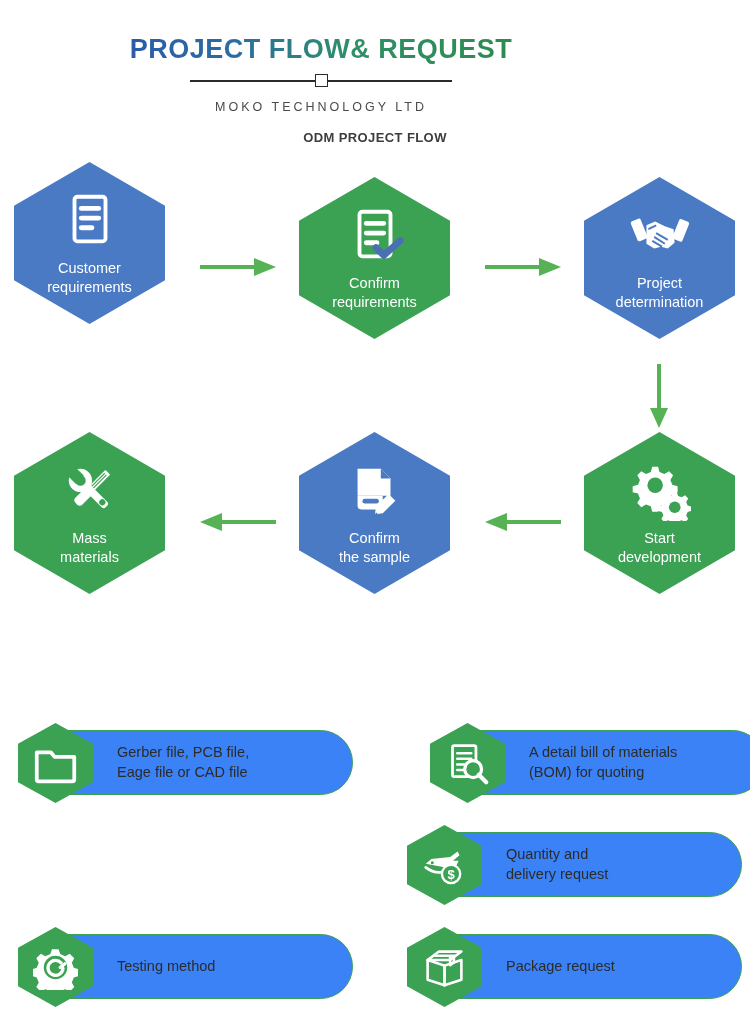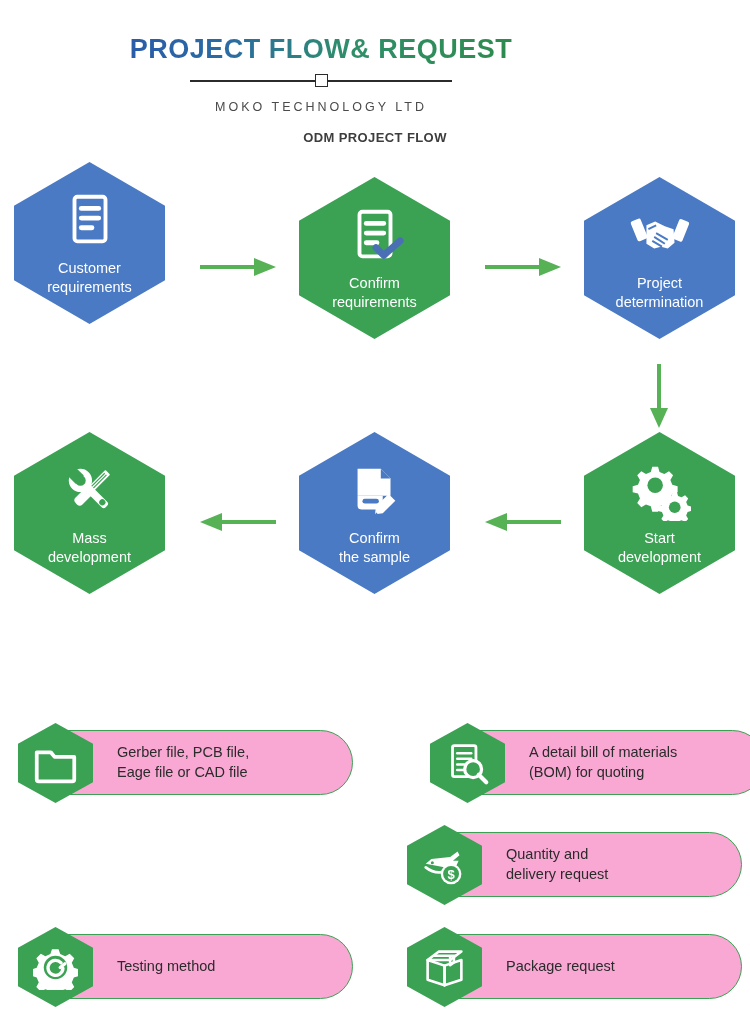--- a/index.html
+++ b/index.html
@@ -59,21 +59,21 @@
 
   
   .arrow { position:absolute; }
   .arrow svg { display:block; }
 
   
   .oem-item { position:absolute; width:345px; height:65px; }
   .pill {
     position:absolute; left:38px; top:0; width:307px; height:65px;
     border:1.6px solid #3ba153; border-radius:0 33px 33px 0;
-    background:#f9a8d4;
+    background:#3b82f6;
     display:flex; align-items:center;
   }
   .pill-text {
     margin-left:70px; font-size:14.5px; color:#2b2b2b; line-height:1.35;
     white-space:pre-line;
   }
   .oem-hex {
     position:absolute; left:10px; top:-7px; width:75px; height:80px;
     background:#3ba153;
     clip-path: polygon(50% 0%, 100% 26%, 100% 74%, 50% 100%, 0% 74%, 0% 26%);
@@ -221,21 +221,21 @@
         <g transform="rotate(-45 32 32)">
           <path d="M32 6 a12 12 0 0 1 12 12 a12 12 0 0 1 -12 12 a12 12 0 0 1 -12 -12 a12 12 0 0 1 12 -12 Z" fill="#fff"></path>
           <path d="M26 5 h12 v12 h-12 Z" fill="#3ba153"></path>
           <circle cx="32" cy="18" r="5.5" fill="#3ba153"></circle>
           <rect x="28" y="26" width="8" height="30" rx="3" fill="#fff"></rect>
           <circle cx="32" cy="50" r="3.2" fill="#3ba153"></circle>
         </g>
       </svg>
     </div>
     <div class="hex-label">Mass
-development</div>
+materials</div>
   </div>
 
 
   <div class="oem-item" style="left:8px; top:730px;">
     <div class="pill">
       <div class="pill-text">Gerber file, PCB file,
 Eage file or CAD file</div>
     </div>
     <div class="oem-hex">
       <svg viewBox="0 0 48 48" fill="none">

